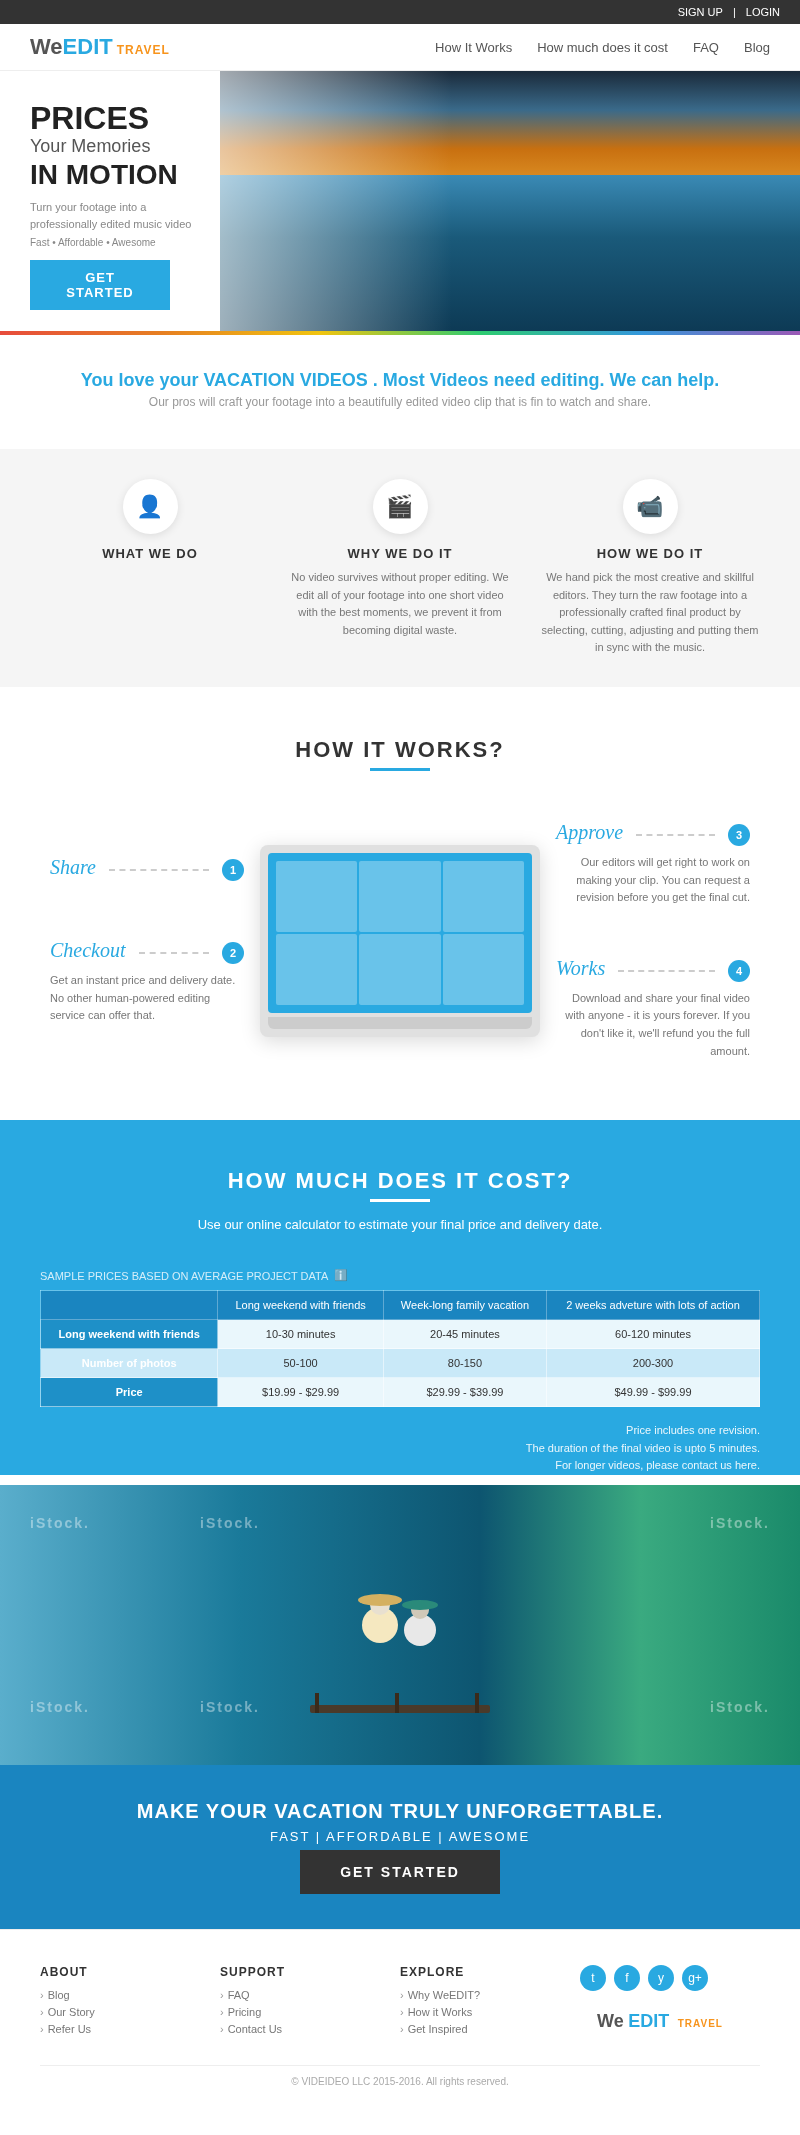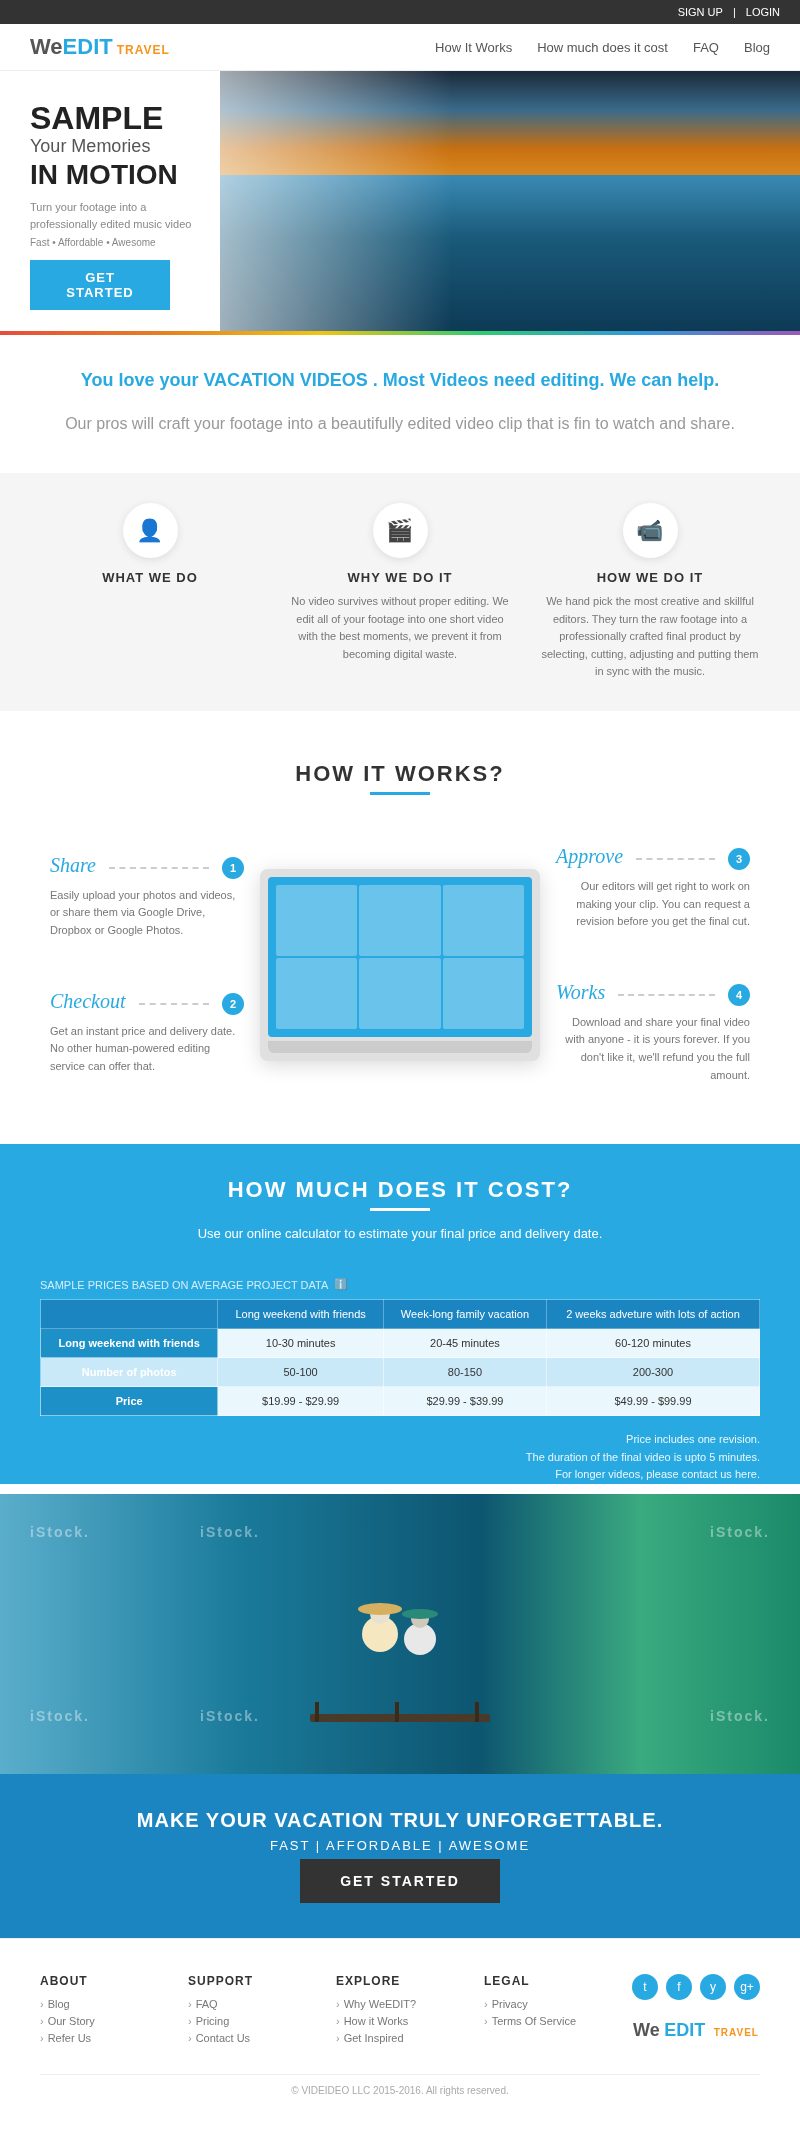--- a/index.html
+++ b/index.html
@@ -100,21 +100,21 @@
     }
 
     
     .value-prop {
       text-align: center;
       padding: 35px 40px 20px;
       background: #fff;
     }
     .value-prop h2 { font-size: 18px; color: #444; font-weight: normal; }
     .value-prop h2 span { color: #29a9e1; font-weight: bold; }
-    .value-prop p { font-size: 16px; color: #999; margin-top: 24px; }
+    .value-prop p { font-size: 12px; color: #999; margin-top: 4px; }
 
     
     .three-cols {
       display: flex;
       background: #f5f5f5;
       padding: 30px 40px;
       gap: 30px;
       margin-top: 20px;
     }
     .col-item { flex: 1; text-align: center; }
@@ -204,21 +204,21 @@
     .laptop-base {
       height: 12px;
       background: #ccc;
       border-radius: 0 0 6px 6px;
       margin-top: 4px;
     }
 
     
     .pricing-section {
       background: #29a9e1;
-      padding: 33px 40px 0;
+      padding: 48px 40px 0;
       text-align: center;
       color: #fff;
     }
     .pricing-section h2 {
       font-size: 22px;
       font-weight: bold;
       letter-spacing: 2px;
       margin-bottom: 5px;
     }
     .pricing-underline {
@@ -394,21 +394,21 @@
   <nav class="nav">
     <a href="#">How It Works</a>
     <a href="#">How much does it cost</a>
     <a href="#">FAQ</a>
     <a href="#">Blog</a>
   </nav>
 </div>
 
 <div class="hero">
   <div class="hero-left">
-    <div class="hero-title-capture">SAMPLE</div>
+    <div class="hero-title-capture">PRICES</div>
     <div class="hero-title-your">Your Memories</div>
     <div class="hero-title-motion">IN MOTION</div>
     <div class="hero-desc">Turn your footage into a professionally edited music video</div>
     <div class="hero-tagline">Fast • Affordable • Awesome</div>
     <button class="hero-btn">GET STARTED</button>
   </div>
   <div class="hero-image">
     <div class="hero-sky"></div>
     <div class="hero-sea-gradient"></div>
     <div class="hero-image-overlay"></div>
@@ -448,21 +448,20 @@
 
   <div class="hiw-grid">
 
     <div class="hiw-left">
       <div class="hiw-item">
         <div class="hiw-step-header">
           <span class="hiw-step-title" style="font-family: Georgia, serif;">Share</span>
           <span class="dotted-line"></span>
           <span class="hiw-step-num">1</span>
         </div>
-        <p class="hiw-step-desc">Easily upload your photos and videos, or share them via Google Drive, Dropbox or Google Photos.</p>
       </div>
       <div class="hiw-item">
         <div class="hiw-step-header">
           <span class="hiw-step-title" style="font-family: Georgia, serif;">Checkout</span>
           <span class="dotted-line"></span>
           <span class="hiw-step-num">2</span>
         </div>
         <p class="hiw-step-desc">Get an instant price and delivery date. No other human-powered editing service can offer that.</p>
       </div>
     </div>
@@ -602,27 +601,20 @@
       </ul>
     </div>
     <div class="footer-col">
       <h4>EXPLORE</h4>
       <ul>
         <li style="cursor:pointer;">Why WeEDIT?</li>
         <li style="cursor:pointer;">How it Works</li>
         <li style="cursor:pointer;">Get Inspired</li>
       </ul>
     </div>
-    <div class="footer-col">
-      <h4>LEGAL</h4>
-      <ul>
-        <li style="cursor:pointer;">Privacy</li>
-        <li style="cursor:pointer;">Terms Of Service</li>
-      </ul>
-    </div>
     <div>
       <div class="footer-social">
         <div class="social-icon">t</div>
         <div class="social-icon">f</div>
         <div class="social-icon">y</div>
         <div class="social-icon">g+</div>
       </div>
       <div class="footer-logo-area" style="margin-top:20px;">
         <span class="logo-we" style="font-size:18px;">We</span>
         <span class="logo-edit" style="font-size:18px;">EDIT</span>

